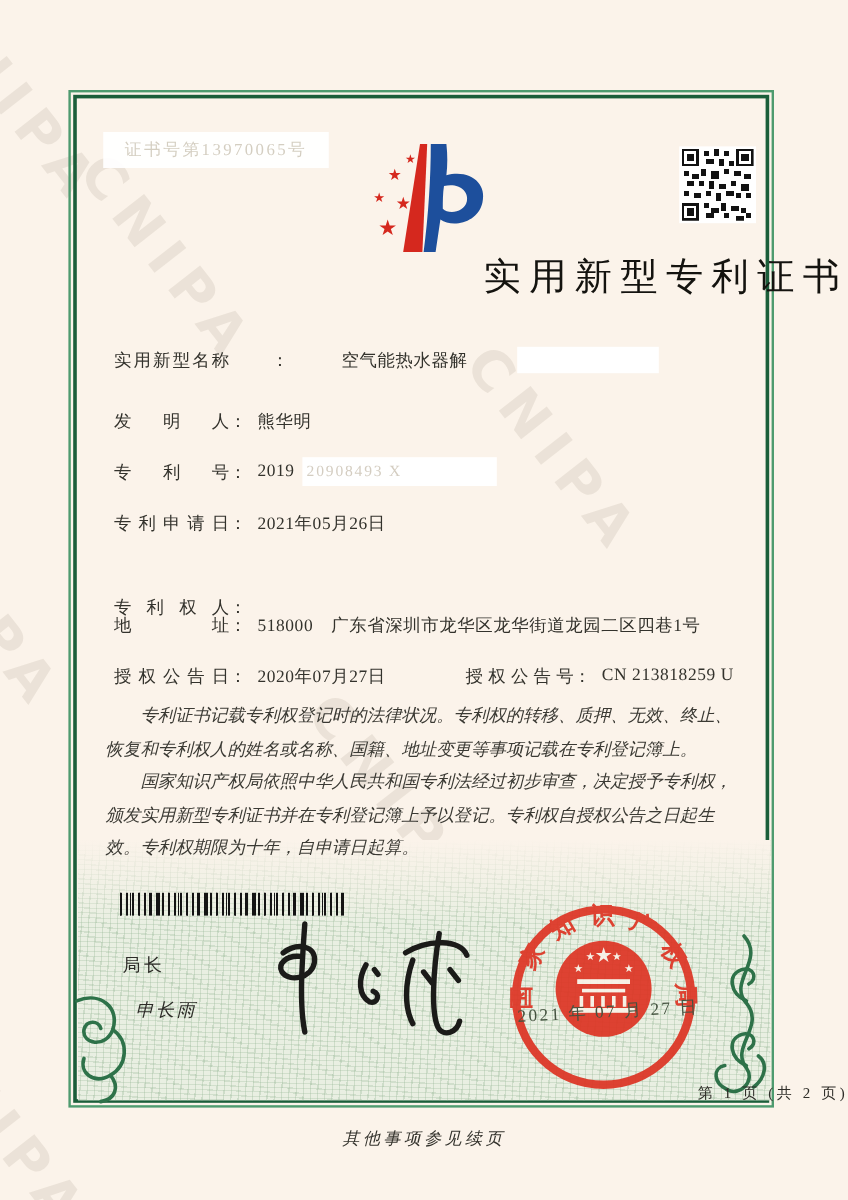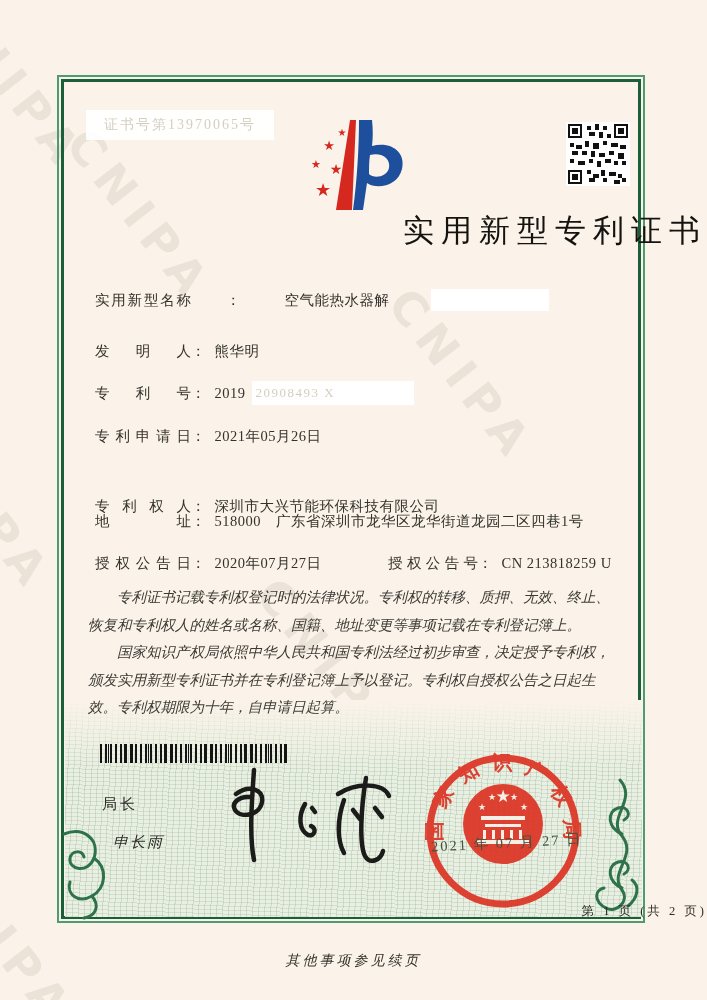--- a/index.html
+++ b/index.html
@@ -52,21 +52,21 @@
   .director-name{position:absolute;left:113px;top:833px;z-index:5;font-size:15px;letter-spacing:2px;color:#2c2b27;font-style:italic;}
   .signature{position:absolute;left:208px;top:758px;z-index:5;}
   
   .seal{position:absolute;left:422px;top:750px;z-index:5;}
   .seal-date{position:absolute;left:431px;top:833px;width:175px;z-index:6;font-size:14.5px;
              letter-spacing:2px;color:#44523f;transform:rotate(-3deg);}
   
   .pagenum{position:absolute;left:0;top:903px;width:707px;text-align:right;z-index:6;
            font-size:12.5px;letter-spacing:3px;color:#2e2d28;}
   .note{position:absolute;left:0;top:940px;width:707px;text-align:center;z-index:4;
-        font-style:italic;font-size:14px;letter-spacing:3px;color:#34332d;margin-top:12px;}
+        font-style:italic;font-size:14px;letter-spacing:3px;color:#34332d;}
   .ornament{position:absolute;z-index:4;}
   .orn-br{left:580px;top:778px;}
   .orn-bl{left:60px;top:824px;}
 </style>
 </head>
 <body>
 
 <div class="page">
 
   <div class="wm" style="left:-30px;top:-14px;">CNIPA</div>
@@ -167,21 +167,20 @@
       <span class="redact redact-patno">20908493 X</span>
   </div>
   <div class="row" style="top:424px;">
     <span class="flabel">专利申请日</span>
       <span class="colon">：</span>
       <span class="fvalue">2021年05月26日</span>
   </div>
   <div class="row" style="top:494px;">
     <span class="flabel">专利权人</span>
       <span class="colon">：</span>
-      <span class="fvalue">深圳市大兴节能环保科技有限公司</span>
   </div>
   <div class="row" style="top:509px;">
     <span class="flabel">地址</span>
       <span class="colon">：</span>
       <span class="fvalue">518000　广东省深圳市龙华区龙华街道龙园二区四巷1号</span>
   </div>
   <div class="row" style="top:551px;">
     <span class="flabel">授权公告日</span>
       <span class="colon">：</span>
       <span class="fvalue">2020年07月27日</span>

